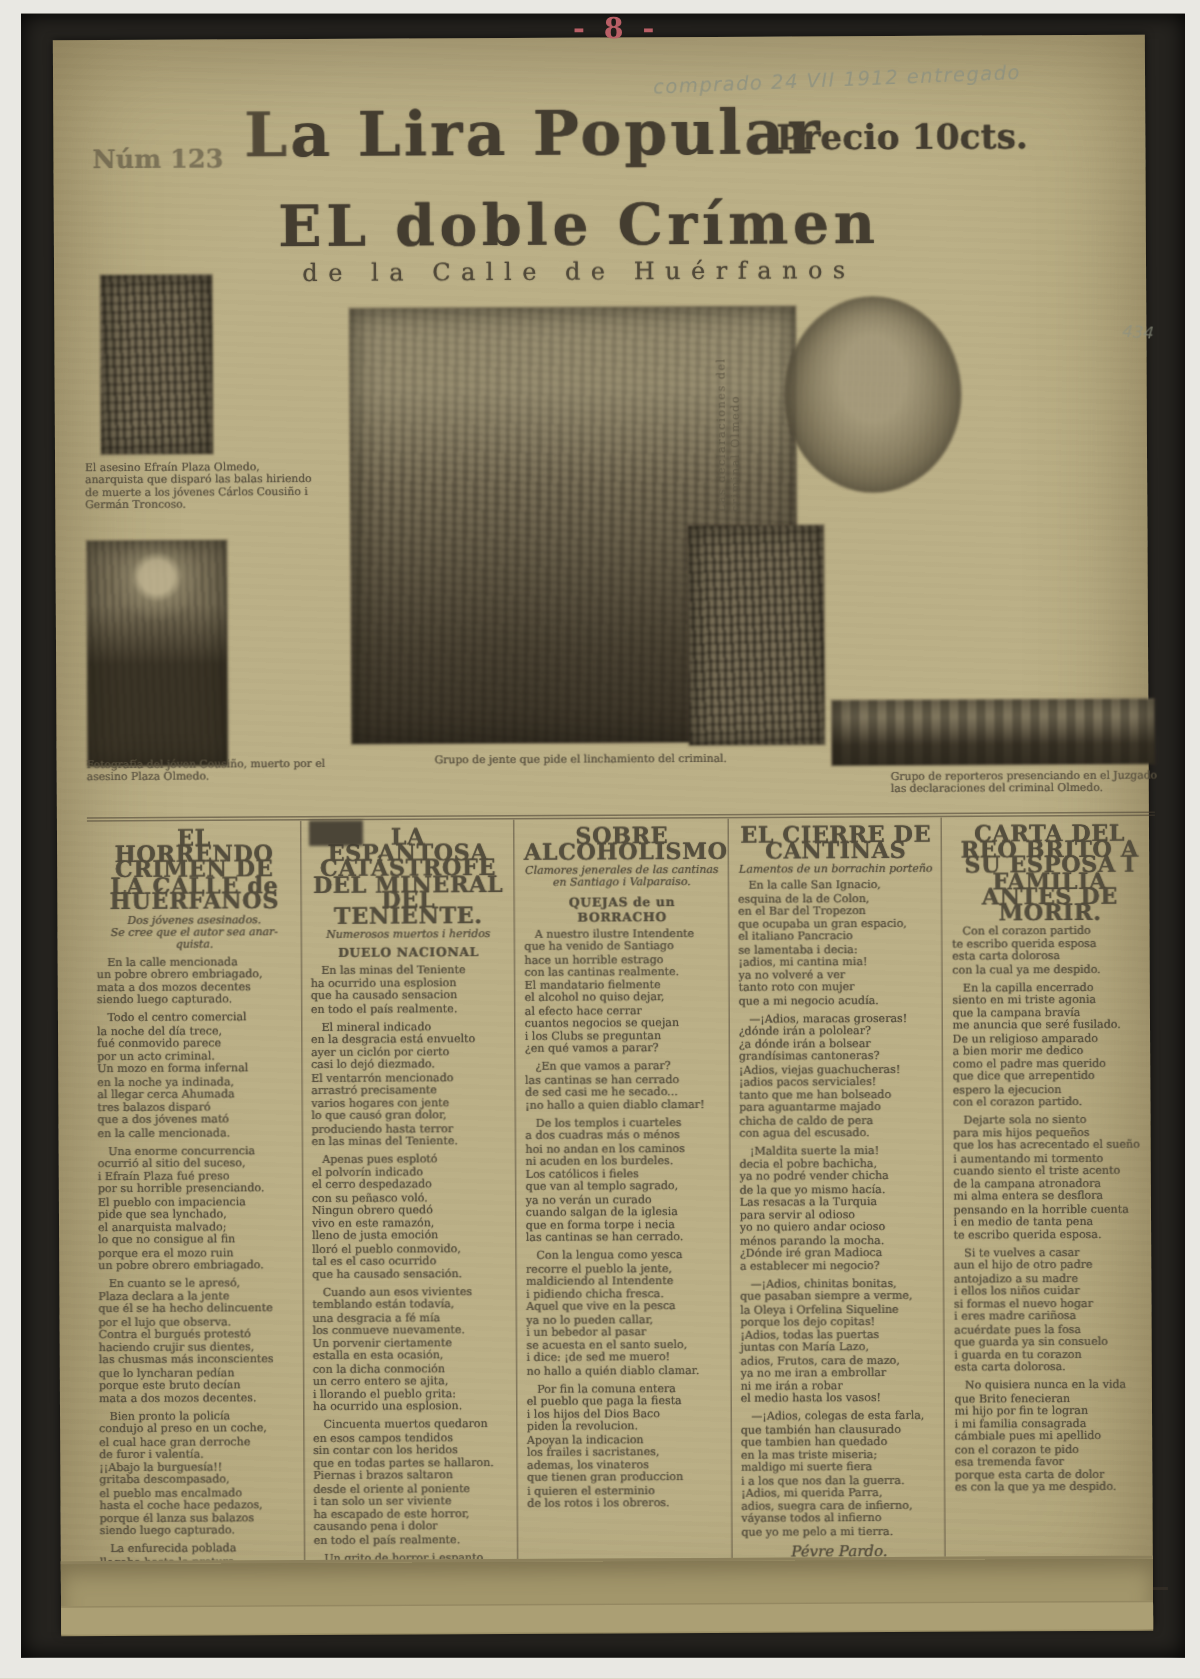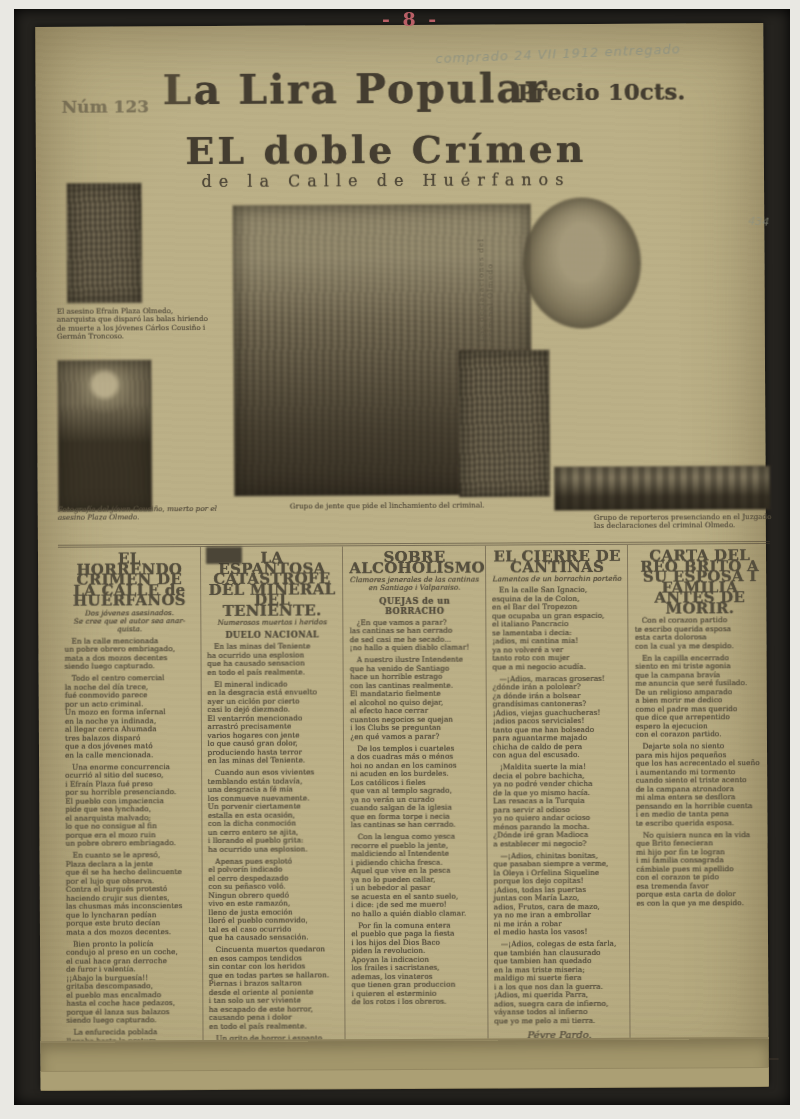--- a/index.html
+++ b/index.html
@@ -91,21 +91,21 @@
     <div class="mast-title ink">La Lira Popular</div>
     <div class="price ink">Precio 10cts.</div>
 
     <div class="head1 ink">EL doble Crímen</div>
     <div class="head2 ink">de la Calle de Huérfanos</div>
 
     <div class="photo ph-smudge" style="left:31px;top:157px;width:74px;height:119px;"></div>
     <div class="photocap" style="left:20px;top:281px;width:152px;">El asesino Efraín Plaza Olmedo, anarquista que disparó las balas hiriendo de muerte a los jóvenes Cárlos Cousiño i Germán Troncoso.</div>
 
     <div class="photo ph-portrait" style="left:21px;top:334px;width:93px;height:150px;"></div>
-    <div class="photocap" style="left:20px;top:479px;width:172px;font-style:italic;">Fotografía del jóven Cousiño, muerto por el asesino Plaza Olmedo.</div>
+    <div class="photocap" style="left:20px;top:479px;width:172px;">Fotografía del jóven Cousiño, muerto por el asesino Plaza Olmedo.</div>
 
     <div class="photo ph-crowd" style="left:197px;top:180px;width:297px;height:290px;"></div>
     <div class="photocap" style="left:252px;top:477px;width:206px;text-align:left;">Grupo de jente que pide el linchamiento del criminal.</div>
 
     <div class="vertcap" style="left:440px;top:179px;height:138px;">Las declaraciones del criminal Olmedo</div>
     <div class="photo ph-oval" style="left:487px;top:174px;width:117px;height:130px;"></div>
 
     <div class="photo ph-smudge" style="left:422px;top:326px;width:90px;height:146px;"></div>
 
     <div class="photo ph-strip" style="left:517px;top:443px;width:215px;height:43px;"></div>
@@ -193,40 +193,40 @@
             <p class="stanza">El mineral indicado
 en la desgracia está envuelto
 ayer un ciclón por cierto
 casi lo dejó diezmado.
 El ventarrón mencionado
 arrastró precisamente
 varios hogares con jente
 lo que causó gran dolor,
 produciendo hasta terror
 en las minas del Teniente.</p>
+            <p class="stanza">Apenas pues esplotó
+el polvorín indicado
+el cerro despedazado
+con su peñasco voló.
+Ningun obrero quedó
+vivo en este ramazón,
+lleno de justa emoción
+lloró el pueblo conmovido,
+tal es el caso ocurrido
+que ha causado sensación.</p>
             <p class="stanza">Cuando aun esos vivientes
 temblando están todavía,
 una desgracia a fé mía
 los conmueve nuevamente.
 Un porvenir ciertamente
 estalla en esta ocasión,
 con la dicha conmoción
 un cerro entero se ajita,
 i llorando el pueblo grita:
 ha ocurrido una esplosion.</p>
-            <p class="stanza">Apenas pues esplotó
-el polvorín indicado
-el cerro despedazado
-con su peñasco voló.
-Ningun obrero quedó
-vivo en este ramazón,
-lleno de justa emoción
-lloró el pueblo conmovido,
-tal es el caso ocurrido
-que ha causado sensación.</p>
             <p class="stanza">Cincuenta muertos quedaron
 en esos campos tendidos
 sin contar con los heridos
 que en todas partes se hallaron.
 Piernas i brazos saltaron
 desde el oriente al poniente
 i tan solo un ser viviente
 ha escapado de este horror,
 causando pena i dolor
 en todo el país realmente.</p>
@@ -243,34 +243,34 @@
           </div>
       </div>
       <div class="col">
         <div class="colhead">SOBRE ALCOHOLISMO</div>
         <div>
             <p class="epi">Clamores jenerales de las cantinas
 en Santiago i Valparaiso.</p>
           </div>
         <div class="subhead">QUEJAS de un BORRACHO</div>
         <div>
-            <p class="stanza">¿En que vamos a parar?
-las cantinas se han cerrado
-de sed casi me he secado...
-¡no hallo a quien diablo clamar!</p>
             <p class="stanza">A nuestro ilustre Intendente
 que ha venido de Santiago
 hace un horrible estrago
 con las cantinas realmente.
 El mandatario fielmente
 el alcohol no quiso dejar,
 al efecto hace cerrar
 cuantos negocios se quejan
 i los Clubs se preguntan
 ¿en qué vamos a parar?</p>
+            <p class="stanza">¿En que vamos a parar?
+las cantinas se han cerrado
+de sed casi me he secado...
+¡no hallo a quien diablo clamar!</p>
             <p class="stanza">De los templos i cuarteles
 a dos cuadras más o ménos
 hoi no andan en los caminos
 ni acuden en los burdeles.
 Los católicos i fieles
 que van al templo sagrado,
 ya no verán un curado
 cuando salgan de la iglesia
 que en forma torpe i necia
 las cantinas se han cerrado.</p>
@@ -375,20 +375,30 @@
             <p class="stanza">Dejarte sola no siento
 para mis hijos pequeños
 que los has acrecentado el sueño
 i aumentando mi tormento
 cuando siento el triste acento
 de la campana atronadora
 mi alma entera se desflora
 pensando en la horrible cuenta
 i en medio de tanta pena
 te escribo querida esposa.</p>
+            <p class="stanza">Si te vuelves a casar
+aun el hijo de otro padre
+antojadizo a su madre
+i ellos los niños cuidar
+si formas el nuevo hogar
+i eres madre cariñosa
+acuérdate pues la fosa
+que guarda ya sin consuelo
+i guarda en tu corazon
+esta carta dolorosa.</p>
             <p class="stanza">No quisiera nunca en la vida
 que Brito fenecieran
 mi hijo por fin te logran
 i mi familia consagrada
 cámbiale pues mi apellido
 con el corazon te pido
 esa tremenda favor
 porque esta carta de dolor
 es con la que ya me despido.</p>
           </div>

